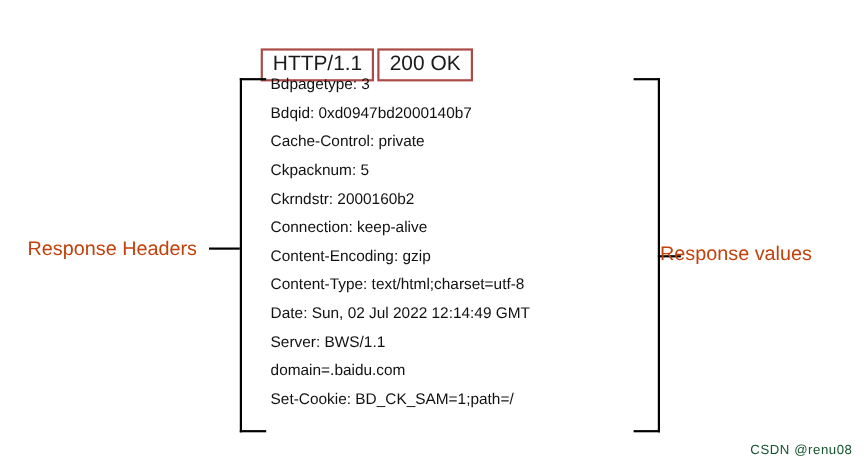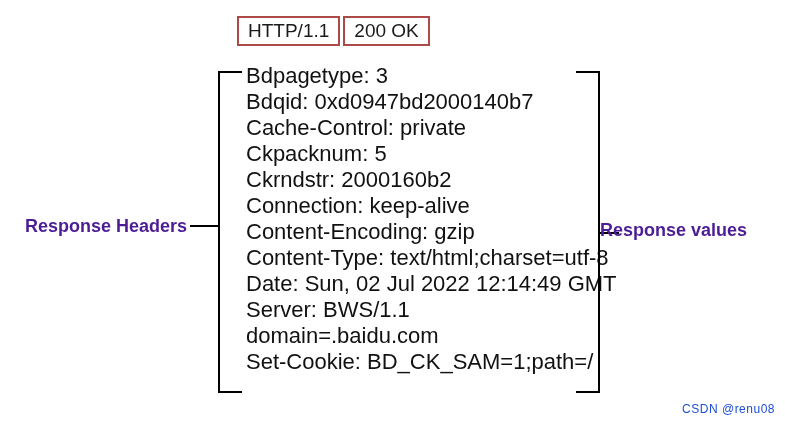--- a/index.html
+++ b/index.html
@@ -7,36 +7,36 @@
     position:relative;
     width:785px; height:429px;
     background:#ffffff;
     font-family:"Liberation Sans", sans-serif;
     color:#000000;
     overflow:hidden;
   }
 
   
   .status-line {
-    position:absolute; left:237px; top:16px;
+    position:absolute; left:237px; top:44px;
     display:flex; gap:3px;justify-content:space-between;
   }
   .status-box {
     border:2px solid #ab4a47;
     padding:1px 9px;
     font-size:19px;
     line-height:24px;
     color:#1a1a1a;
     white-space:nowrap;
   }
 
   
   .headers-list {
     position:absolute; left:246px; top:63px;
-    font-size:22px;
+    font-size:14px;
   }
   .header-line {
     height:26px; line-height:26px;
     white-space:nowrap;
     color:#111111;
   }
 
   
   .bracket { position:absolute; top:71px; height:318px; }
   .bracket-left {
@@ -52,32 +52,31 @@
     border-bottom:2px solid #000;
   }
   .tick { position:absolute; height:2px; background:#000; }
   .tick-left  { left:190px; top:225px; width:28px; }
   .tick-right { left:598px; top:232px; width:21px; }
 
   
   .label {
     position:absolute;
     font-size:18px;
-    color:#4c1d95;
+    color:#c2410c;
     white-space:nowrap;
-    font-weight:bold;
   }
   .label-left  { left:25px;  top:216px; }
   .label-right { left:600px; top:220px; }
 
   
   .watermark {
     position:absolute; right:10px; bottom:13px;
     font-size:12px;
-    color:#1d4ed8;
+    color:#14532d;
     letter-spacing:0.5px;
   }
 </style>
 </head>
 <body>
 
 <div class="canvas">
 
   <div class="status-line">
     <div class="status-box">

